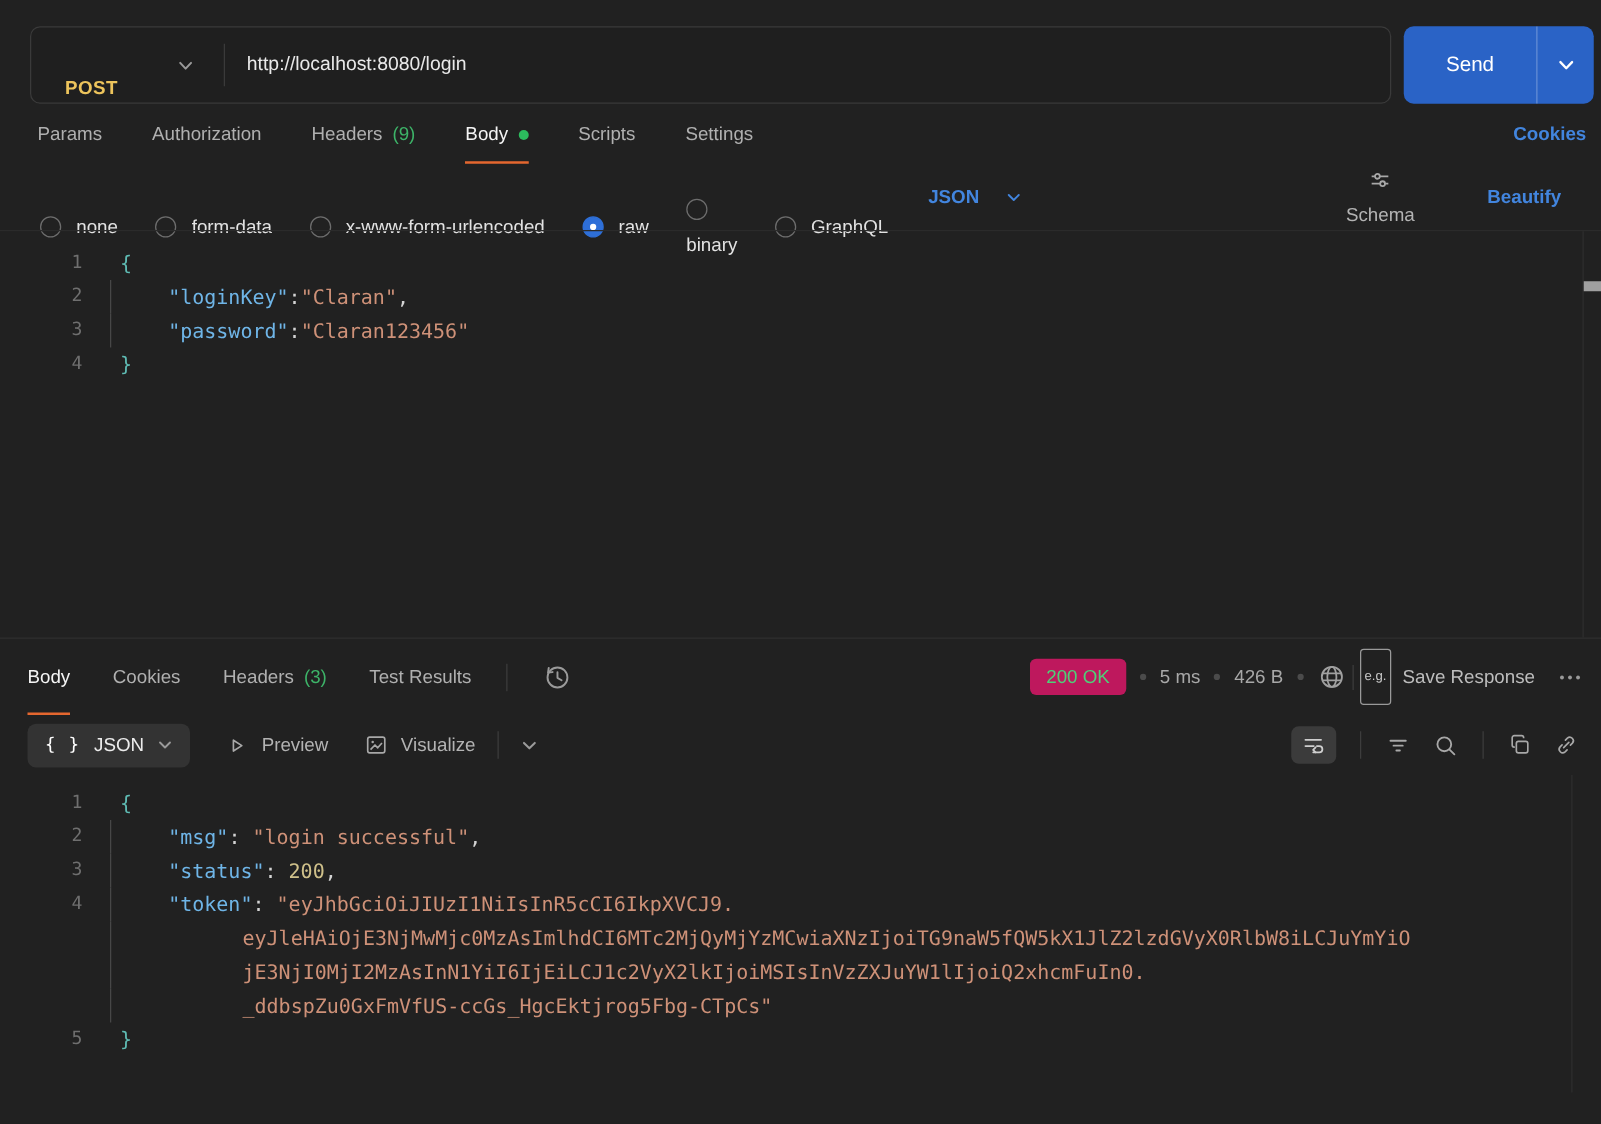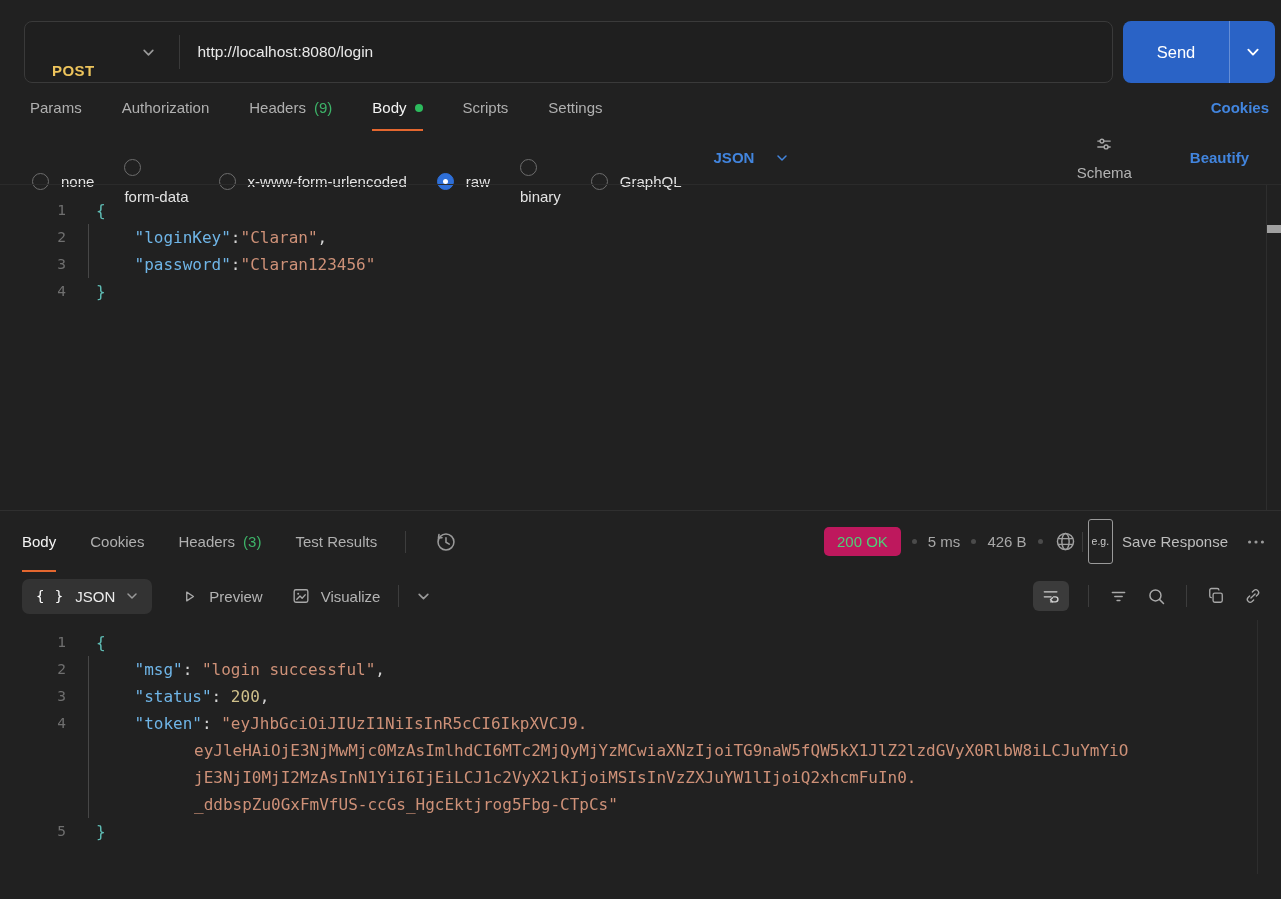--- a/index.html
+++ b/index.html
@@ -165,21 +165,21 @@
         <circle cx="14.5" cy="15.5" r="2.3" fill="#212121"></circle>
       </svg>
     </span>
     <span>Schema</span>
   </div>
   <span class="beautify-btn" style="order:70">Beautify</span>
 <label class="radio-item" style="order: 0;">
       <span class="radio"></span>
       <span class="radio-label">none</span>
     </label>
-    <label class="radio-item" style="order: 1; flex-direction: column;">
+    <label class="radio-item" style="order: 1;">
       <span class="radio"></span>
       <span class="radio-label">form-data</span>
     </label>
     <label class="radio-item" style="order: 2;">
       <span class="radio"></span>
       <span class="radio-label">x-www-form-urlencoded</span>
     </label>
     <label class="radio-item" style="order: 3;">
       <span class="radio sel"></span>
       <span class="radio-label">raw</span>

